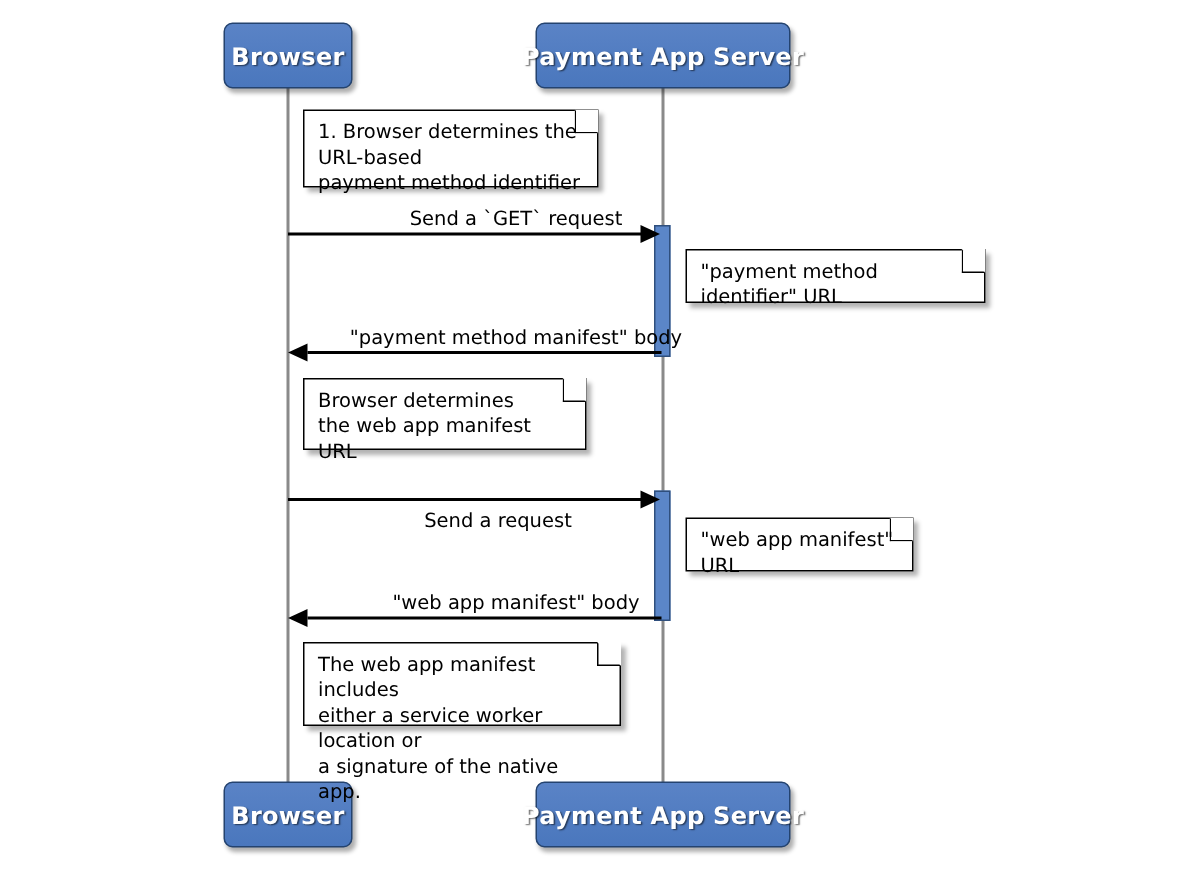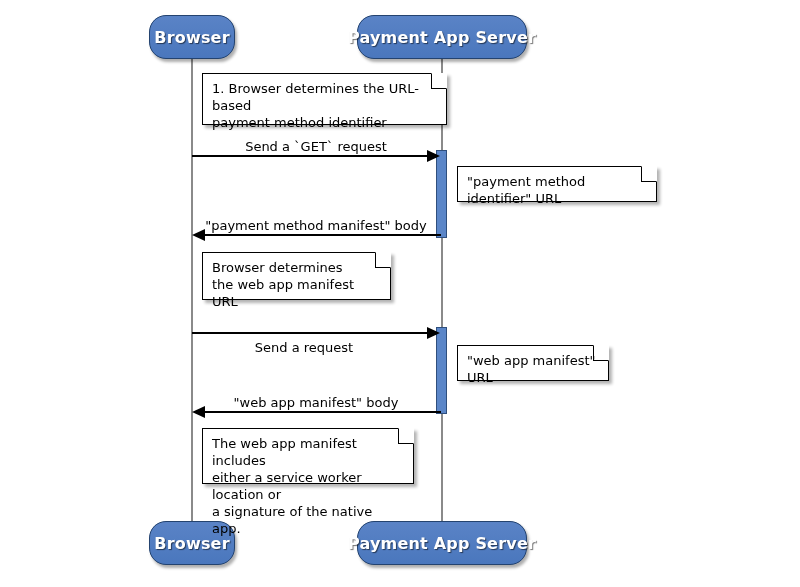--- a/index.html
+++ b/index.html
@@ -25,21 +25,21 @@
     position: absolute;
     width: 2px;
     background: #8a8a8a;
   }
   .actor-box {
     position: absolute;
     box-sizing: border-box;
     background: linear-gradient(to bottom, #5a83c6 0%, #4a77bd 100%);
     background-color: #4f7cc0;
     border: 1px solid #24436f;
-    border-radius: 17px;
+    border-radius: 6px;
     color: #ffffff;
     font-weight: bold;
     font-size: 16px;
     display: flex;
     align-items: center;
     justify-content: center;
     text-shadow: 1px 1px 1px rgba(0,0,0,0.55);
     box-shadow: 2px 3px 3px rgba(0,0,0,0.32);
     white-space: nowrap;
     letter-spacing: 0.2px;
@@ -69,20 +69,21 @@
     border-top: 6px solid transparent;
     border-bottom: 6px solid transparent;
     border-right: 13px solid #000000;
   }
   .msg-label {
     position: absolute;
     font-size: 13px;
     color: #000000;
     white-space: nowrap;
     text-align: center;
+    padding-left: 28px;
   }
   .note {
     position: absolute;
     box-sizing: border-box;
     background: #ffffff;
     border: 1px solid #000000;
     font-size: 13px;
     line-height: 17px;
     color: #000000;
     padding: 6px 9px 6px 9px;
@@ -123,21 +124,21 @@
   <div class="lifeline" style="left:191px; top:58px; height:465px;"></div>
   <div class="lifeline" style="left:441px; top:58px; height:465px;"></div>
 
   <div class="actor-box" style="left:149px; top:15px; width:86px; height:44px;">
     <span>Browser</span>
   </div>
   <div class="actor-box" style="left:357px; top:15px; width:170px; height:44px;">
     <span>Payment App Server</span>
   </div>
 
-  <div class="note" style="left:202px; top:73px; width:245px; height:52px;">
+  <div class="note" style="left:202px; top:73px; width:197px; height:52px;">
     <span class="fold-cut"></span>
     <span class="fold"></span>
     <span class="note-text">1. Browser determines the URL-based
 payment method identifier</span>
   </div>
 
   <div class="activation" style="left:436px; top:150px; width:11px; height:88px;"></div>
 
   <div class="msg-label" style="left:192px; top:139px; width:248px;">Send a `GET` request</div>
   <div class="msg-line" style="left:192px; top:155px; width:236px;"></div>

